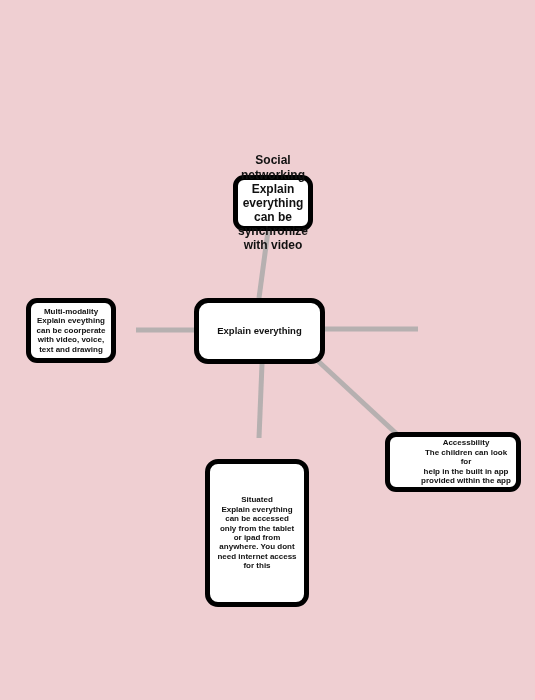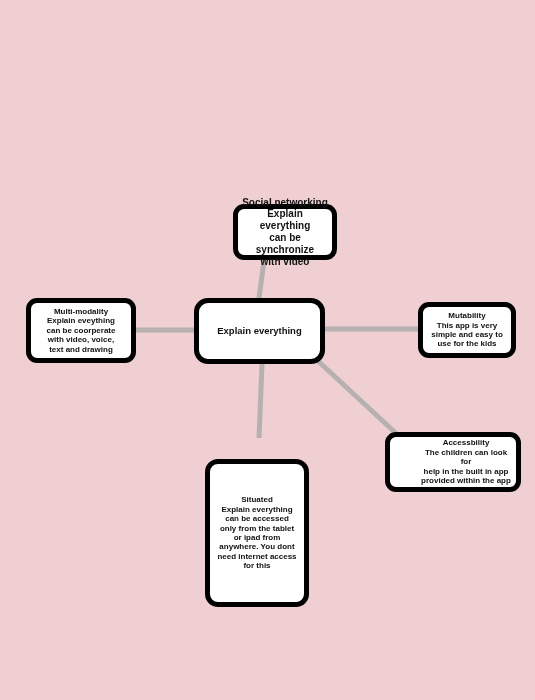--- a/index.html
+++ b/index.html
@@ -54,31 +54,30 @@
     top: 298px;
     width: 131px;
     height: 66px;
     font-size: 9.5px;
     border-radius: 14px;
   }
   
   #node-social {
     left: 233px;
     top: 175px;
-    width: 104px;
+    width: 80px;
     height: 56px;
-    font-size: 10px;
+    font-size: 12px;
     border-radius: 11px;
-    margin-top: 29px;
   }
   
   #node-multimodality {
     left: 26px;
     top: 298px;
-    width: 110px;
+    width: 90px;
     height: 65px;
     font-size: 8px;
     border-radius: 11px;
   }
   
   #node-mutability {
     left: 418px;
     top: 302px;
     width: 98px;
     height: 56px;
@@ -136,26 +135,20 @@
   </div>
 
   <div class="node" id="node-multimodality">
     <span class="node-label">Multi-modality
 Explain eveything
 can be coorperate
 with video, voice,
 text and drawing</span>
   </div>
 
-  <div class="node" id="node-mutability">
-    <span class="node-label">Mutability
-This app is very
-simple and easy to
-use for the kids</span>
-  </div>
 
   <div class="node" id="node-accessibility">
     <span class="node-label">Accessbility
 The children  can look for
 help in the built in app
 provided within the app</span>
   </div>
 
   <div class="node" id="node-situated">
     <span class="node-label">Situated

